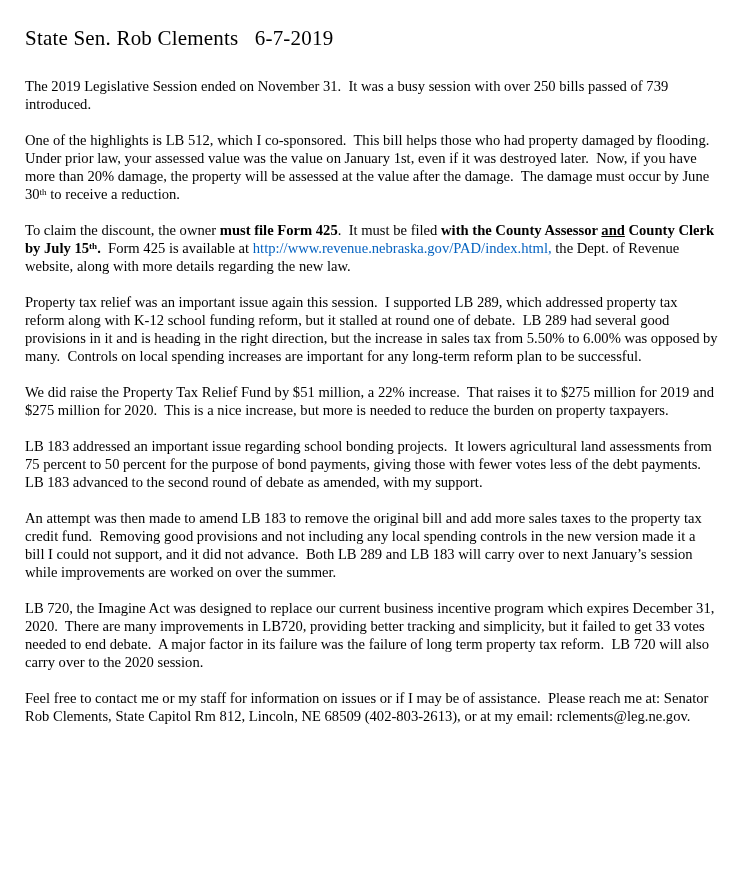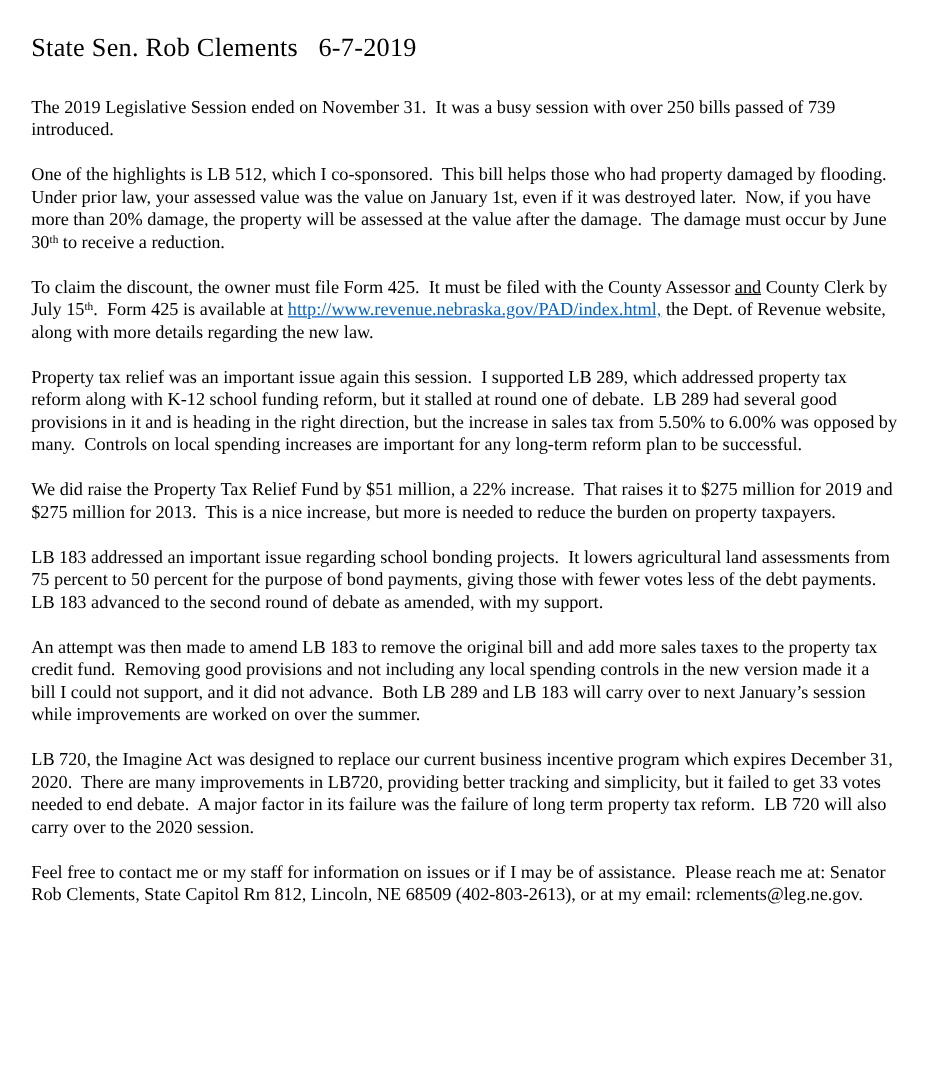--- a/index.html
+++ b/index.html
@@ -30,42 +30,41 @@
     white-space: pre;
     letter-spacing: 0.2px;
   }
   .para {
     font-size: 14.6px;
     line-height: 18px;
     margin: 0 0 18px 0;
     white-space: pre-wrap;
     width: 693px;
   }
-  .para .b { font-weight: normal; }
+  .para .b { font-weight: bold; }
   .para .u { text-decoration: underline; }
   .para .sup {
     font-size: 62%;
     position: relative;
     top: -0.45em;
     line-height: 0;
   }
   .para a.link {
     color: var(--link);
-    text-decoration: underline;
     cursor: pointer;
   }
 </style>
 </head>
 <body>
 
 <div class="page">
   <h1 class="doc-title">State Sen. Rob Clements   6-7-2019</h1>
 
   <p class="para"><span>The 2019 Legislative Session ended on November 31.  It was a busy session with over 250 bills passed of 739 introduced.</span></p>
   <p class="para"><span>One of the highlights is LB 512, which I co-sponsored.  This bill helps those who had property damaged by flooding.  Under prior law, your assessed value was the value on January 1st, even if it was destroyed later.  Now, if you have more than 20% damage, the property will be assessed at the value after the damage.  The damage must occur by June 30</span><span class="sup">th</span><span> to receive a reduction.</span></p>
   <p class="para"><span>To claim the discount, the owner </span><span class="b">must file Form 425</span><span>.  It must be filed </span><span class="b">with the County Assessor </span><span class="b u">and</span><span class="b"> County Clerk by July 15</span><span class="b sup">th</span><span class="b">.</span><span>  Form 425 is available at </span><a class="link">http://www.revenue.nebraska.gov/PAD/index.html,</a><span> the Dept. of Revenue website, along with more details regarding the new law.</span></p>
   <p class="para"><span>Property tax relief was an important issue again this session.  I supported LB 289, which addressed property tax reform along with K-12 school funding reform, but it stalled at round one of debate.  LB 289 had several good provisions in it and is heading in the right direction, but the increase in sales tax from 5.50% to 6.00% was opposed by many.  Controls on local spending increases are important for any long-term reform plan to be successful.</span></p>
-  <p class="para"><span>We did raise the Property Tax Relief Fund by $51 million, a 22% increase.  That raises it to $275 million for 2019 and $275 million for 2013.  This is a nice increase, but more is needed to reduce the burden on property taxpayers.</span></p>
+  <p class="para"><span>We did raise the Property Tax Relief Fund by $51 million, a 22% increase.  That raises it to $275 million for 2019 and $275 million for 2020.  This is a nice increase, but more is needed to reduce the burden on property taxpayers.</span></p>
   <p class="para"><span>LB 183 addressed an important issue regarding school bonding projects.  It lowers agricultural land assessments from 75 percent to 50 percent for the purpose of bond payments, giving those with fewer votes less of the debt payments.  LB 183 advanced to the second round of debate as amended, with my support.</span></p>
   <p class="para"><span>An attempt was then made to amend LB 183 to remove the original bill and add more sales taxes to the property tax credit fund.  Removing good provisions and not including any local spending controls in the new version made it a bill I could not support, and it did not advance.  Both LB 289 and LB 183 will carry over to next January’s session while improvements are worked on over the summer.</span></p>
   <p class="para"><span>LB 720, the Imagine Act was designed to replace our current business incentive program which expires December 31, 2020.  There are many improvements in LB720, providing better tracking and simplicity, but it failed to get 33 votes needed to end debate.  A major factor in its failure was the failure of long term property tax reform.  LB 720 will also carry over to the 2020 session.</span></p>
   <p class="para"><span>Feel free to contact me or my staff for information on issues or if I may be of assistance.  Please reach me at: Senator Rob Clements, State Capitol Rm 812, Lincoln, NE 68509 (402-803-2613), or at my email: rclements@leg.ne.gov.</span></p>
 </div>
 
 </body></html>

